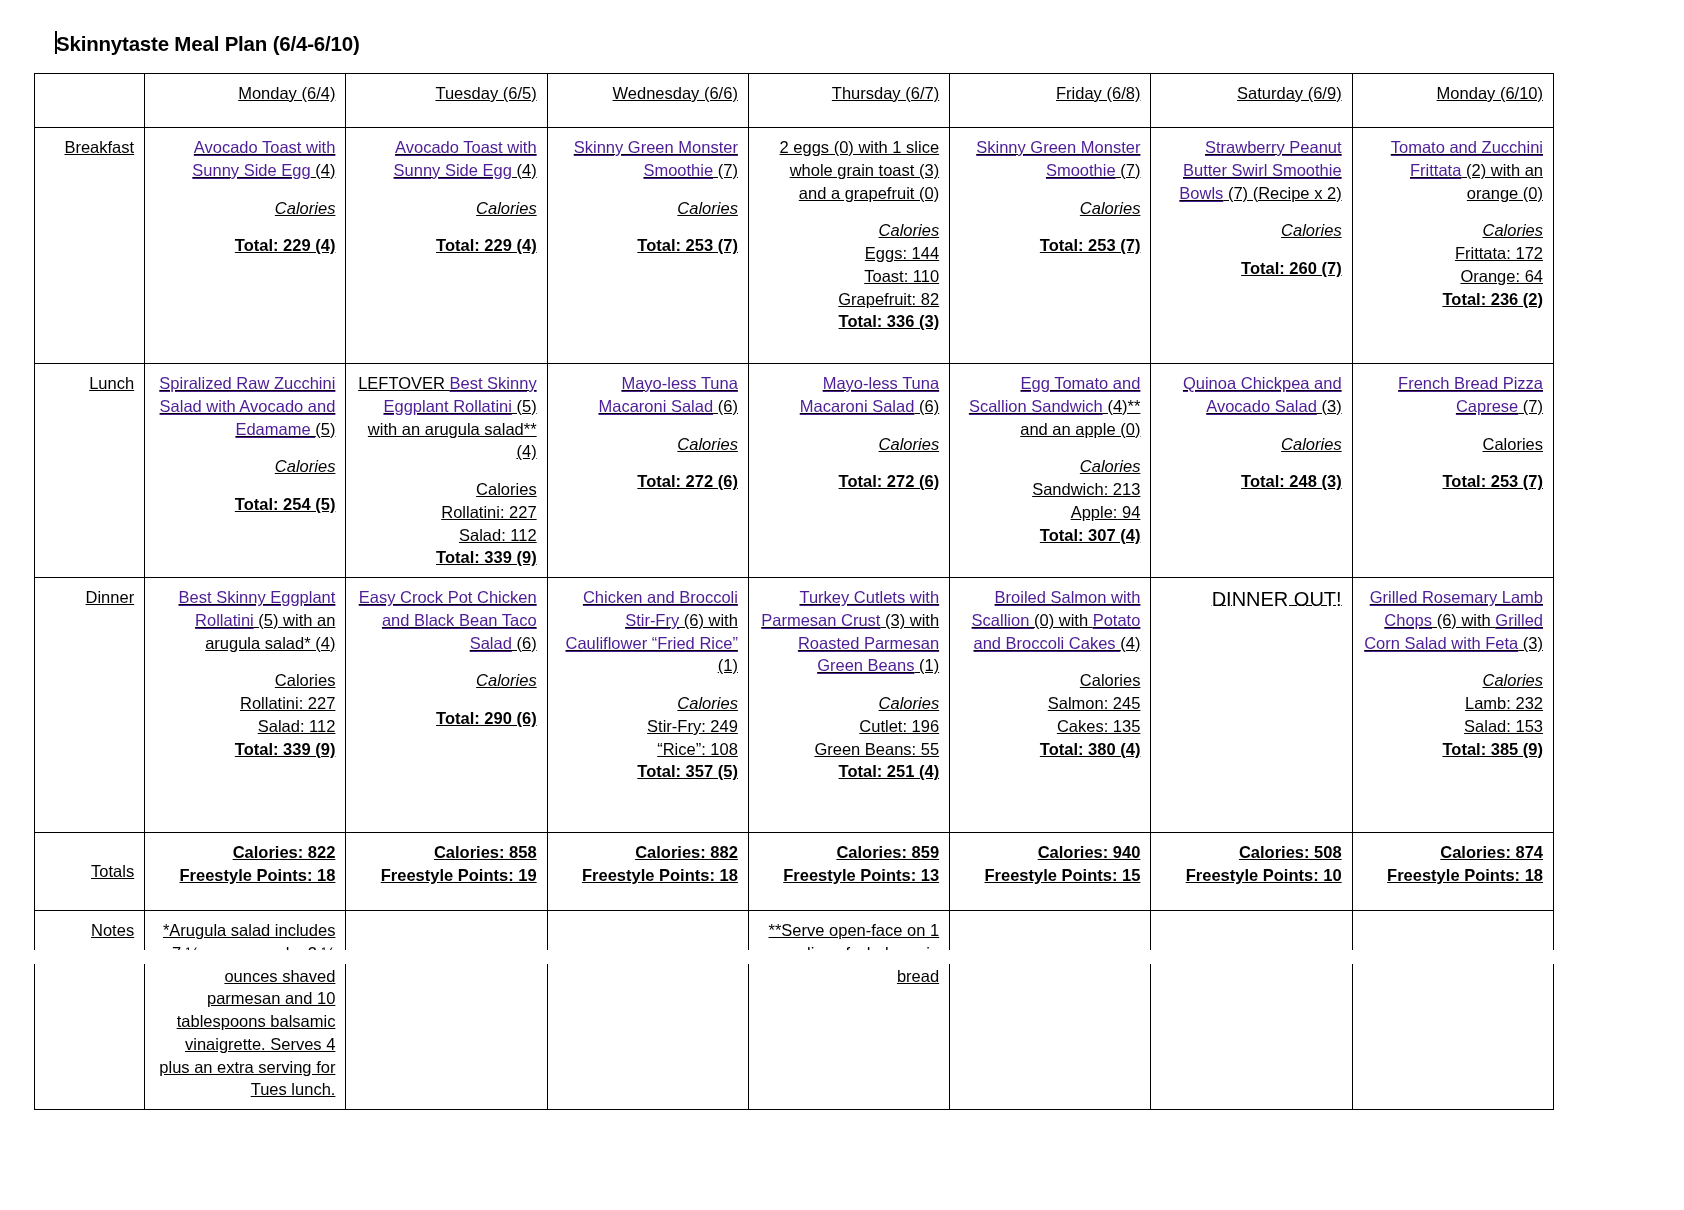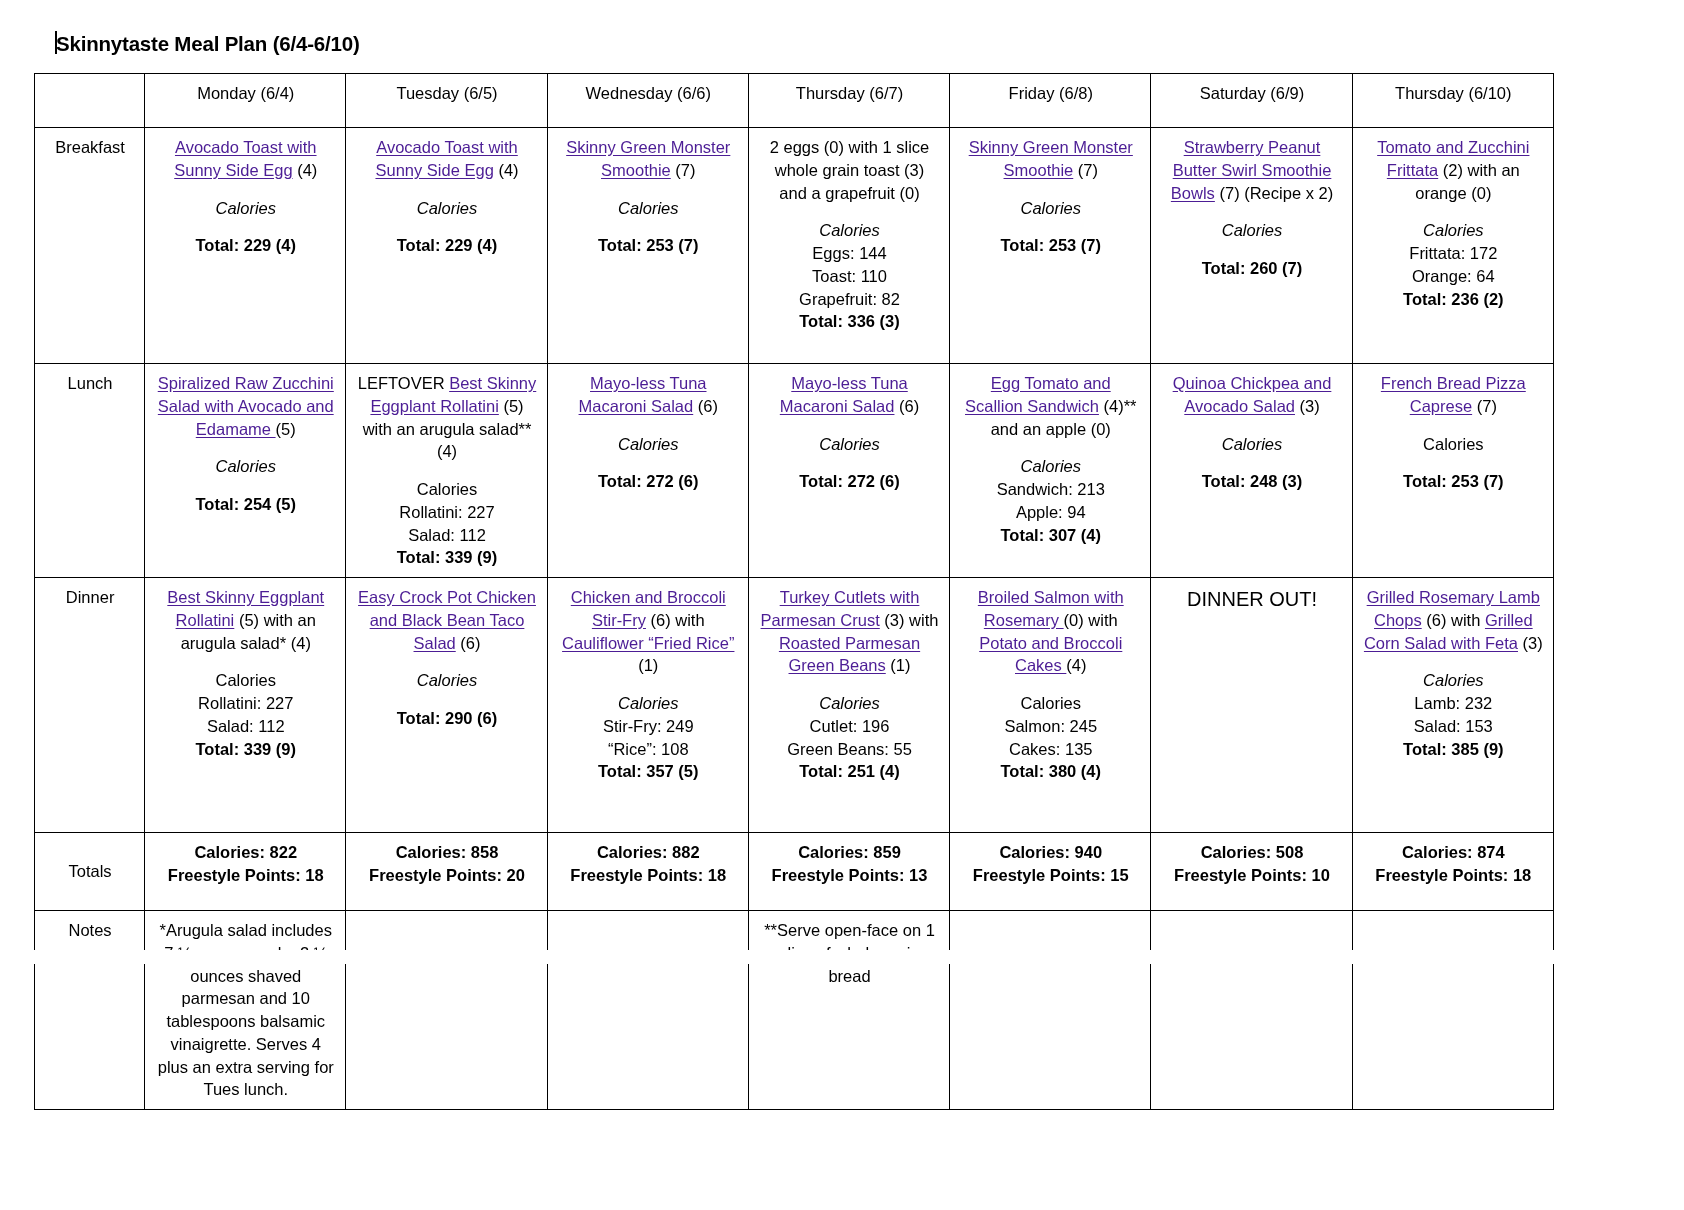--- a/index.html
+++ b/index.html
@@ -47,21 +47,22 @@
     border-collapse: collapse;
     table-layout: fixed;
   }
   table.plan td, table.plan th {
     border: 1.3px solid #000000;
     vertical-align: top;
     padding: 8px 10px 8px 11px;
     font-size: 16.5px;
     line-height: 1.38;
     font-weight: normal;
-    text-align: center;
+    text-align: right;
+    text-decoration: underline;
   }
   col.rowlabel { width: 110px; }
   col.day { width: 201px; }
 
   thead th {
     text-align: center;
     font-weight: bold;
     font-size: 18.5px;
     height: 54px;
     vertical-align: middle;
@@ -125,21 +126,21 @@
     </colgroup>
     <thead>
       <tr>
         <th></th>
         <th>Monday (6/4)</th>
         <th>Tuesday (6/5)</th>
         <th>Wednesday (6/6)</th>
         <th>Thursday (6/7)</th>
         <th>Friday (6/8)</th>
         <th>Saturday (6/9)</th>
-        <th>Thursday (6/10)</th>
+        <th>Monday (6/10)</th>
       </tr>
     </thead>
     <tbody>
 
       <tr class="row-breakfast">
         <td class="rowhead">Breakfast</td>
 
         <td>
           <a class="link">Avocado Toast with Sunny Side Egg</a><span> (4)</span>
           <span class="gap"></span>
@@ -294,21 +295,21 @@
         <td>
           <a class="link">Turkey Cutlets with Parmesan Crust</a><span> (3) with </span><a class="link">Roasted Parmesan Green Beans</a><span> (1)</span>
           <span class="gap"></span>
           <span class="cal-i">Calories</span><br>
           <span>Cutlet: 196</span><br>
           <span>Green Beans: 55</span><br>
           <span class="b">Total: 251 (4)</span>
         </td>
 
         <td>
-          <a class="link">Broiled Salmon with Rosemary </a><span>(0) with </span><a class="link">Potato and Broccoli Cakes </a><span>(4)</span>
+          <a class="link">Broiled Salmon with Scallion </a><span>(0) with </span><a class="link">Potato and Broccoli Cakes </a><span>(4)</span>
           <span class="gap"></span>
           <span class="cal-n">Calories</span><br>
           <span>Salmon: 245</span><br>
           <span>Cakes: 135</span><br>
           <span class="b">Total: 380 (4)</span>
         </td>
 
         <td class="vmid">
           <span class="dinnerout">DINNER OUT!</span>
         </td>
@@ -325,21 +326,21 @@
 
       <tr class="row-totals">
         <td class="rowhead mid">Totals</td>
 
         <td>
           <span class="b">Calories: 822</span><br>
           <span class="b">Freestyle Points: 18</span>
         </td>
         <td>
           <span class="b">Calories: 858</span><br>
-          <span class="b">Freestyle Points: 20</span>
+          <span class="b">Freestyle Points: 19</span>
         </td>
         <td>
           <span class="b">Calories: 882</span><br>
           <span class="b">Freestyle Points: 18</span>
         </td>
         <td>
           <span class="b">Calories: 859</span><br>
           <span class="b">Freestyle Points: 13</span>
         </td>
         <td>

